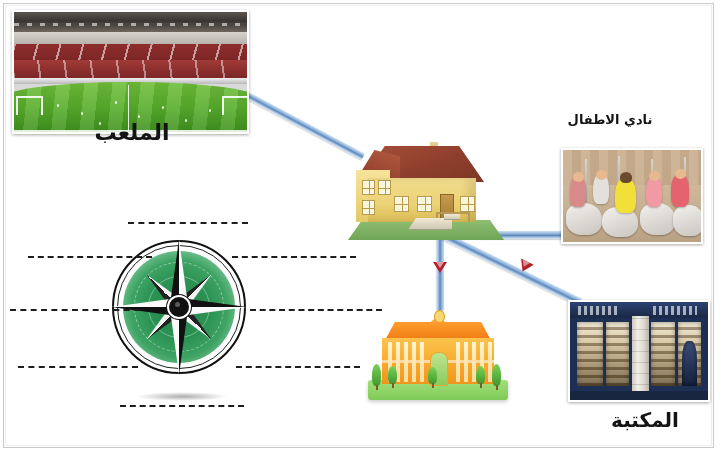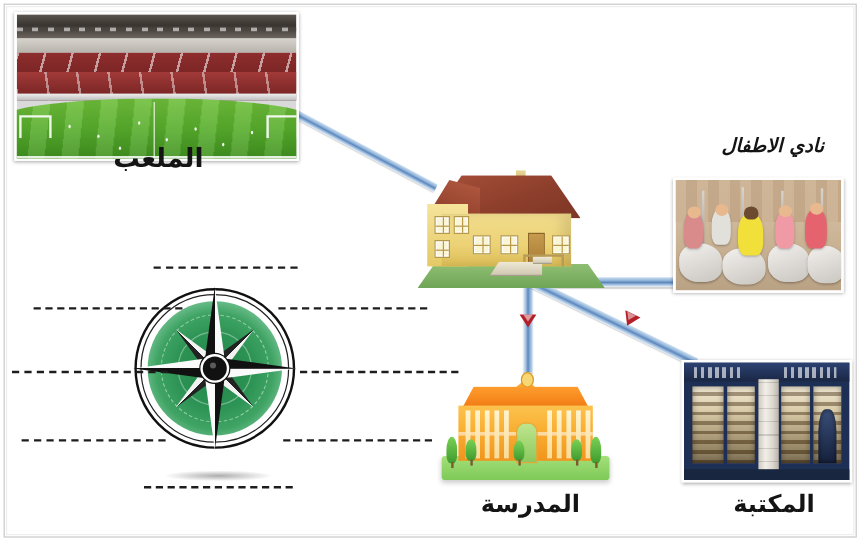--- a/index.html
+++ b/index.html
@@ -37,21 +37,21 @@
     font-weight:700;
     white-space:nowrap;
     letter-spacing:0px;
   }
   #title-text{
     left:330px;top:92px;width:200px;
     font-size:30px;line-height:34px;
     color:#0d0d0d;
   }
   #label-stadium{left:62px;top:120px;width:140px;font-size:22px;}
-  #label-club{left:574px;top:112px;width:140px;font-size:16px;font-style:italic;}
+  #label-club{left:540px;top:112px;width:140px;font-size:13px;}
   #label-school{left:372px;top:408px;width:140px;font-size:20px;}
   #label-library{left:580px;top:408px;width:130px;font-size:20px;}
 
   
   .photo{
     position:absolute;
     background:#ffffff;
     border:2px solid #ffffff;
     box-shadow:0 1px 3px rgba(0,0,0,.35);
     overflow:hidden;
@@ -339,21 +339,20 @@
     <div class="s-col" style="left:104px;top:42px;height:40px;"></div>
     <div class="s-col" style="left:112px;top:42px;height:40px;"></div>
     <div class="s-col" style="left:120px;top:42px;height:40px;"></div>
     <div class="s-door"></div>
     <div class="tree" style="left:4px;"></div>
     <div class="tree" style="left:20px;bottom:16px;height:18px;"></div>
     <div class="tree" style="left:60px;bottom:16px;height:17px;"></div>
     <div class="tree" style="left:108px;bottom:16px;height:18px;"></div>
     <div class="tree" style="left:124px;"></div>
   </div>
-  <div class="ar-label" id="label-school">المدرسة</div>
 
   <div class="photo" id="photo-library">
     <div class="lib-bg"></div>
     <div class="lib-top"></div>
     <div class="lib-sign" style="left:6%;width:30%;"></div>
     <div class="lib-sign" style="left:60%;width:32%;"></div>
     <div class="lib-win" style="left:5%;top:20%;width:19%;height:66%;"></div>
     <div class="lib-win" style="left:26%;top:20%;width:17%;height:66%;"></div>
     <div class="lib-col" style="left:45%;top:14%;width:12%;height:82%;"></div>
     <div class="lib-win" style="left:59%;top:20%;width:17%;height:66%;"></div>

